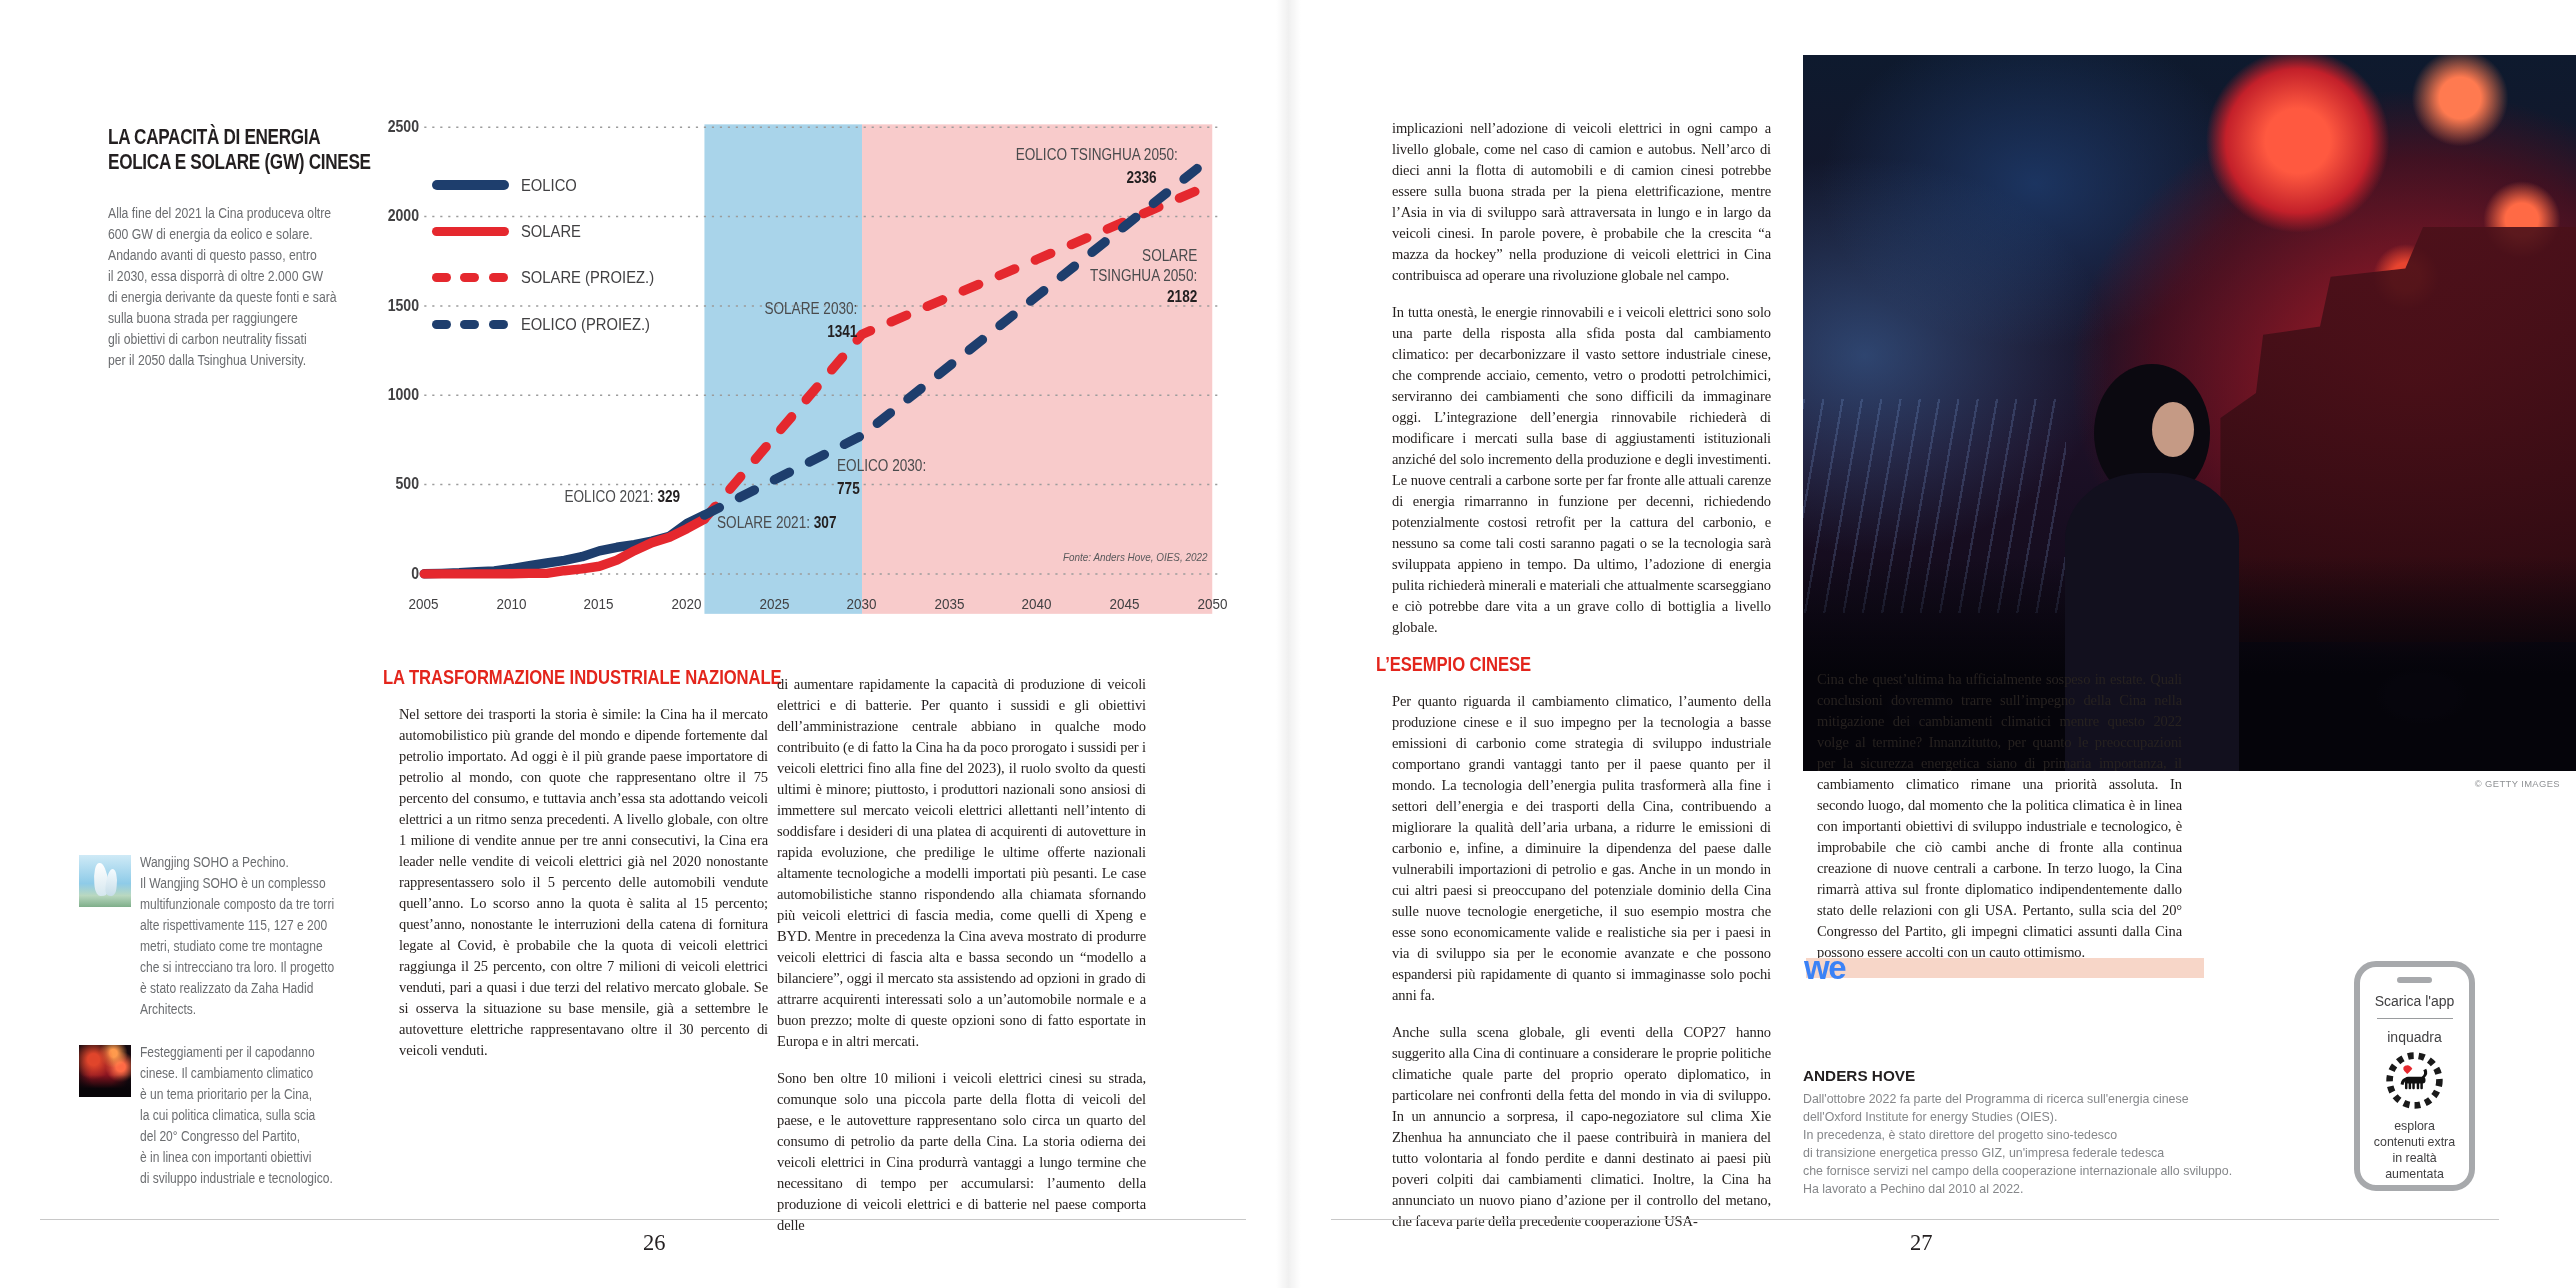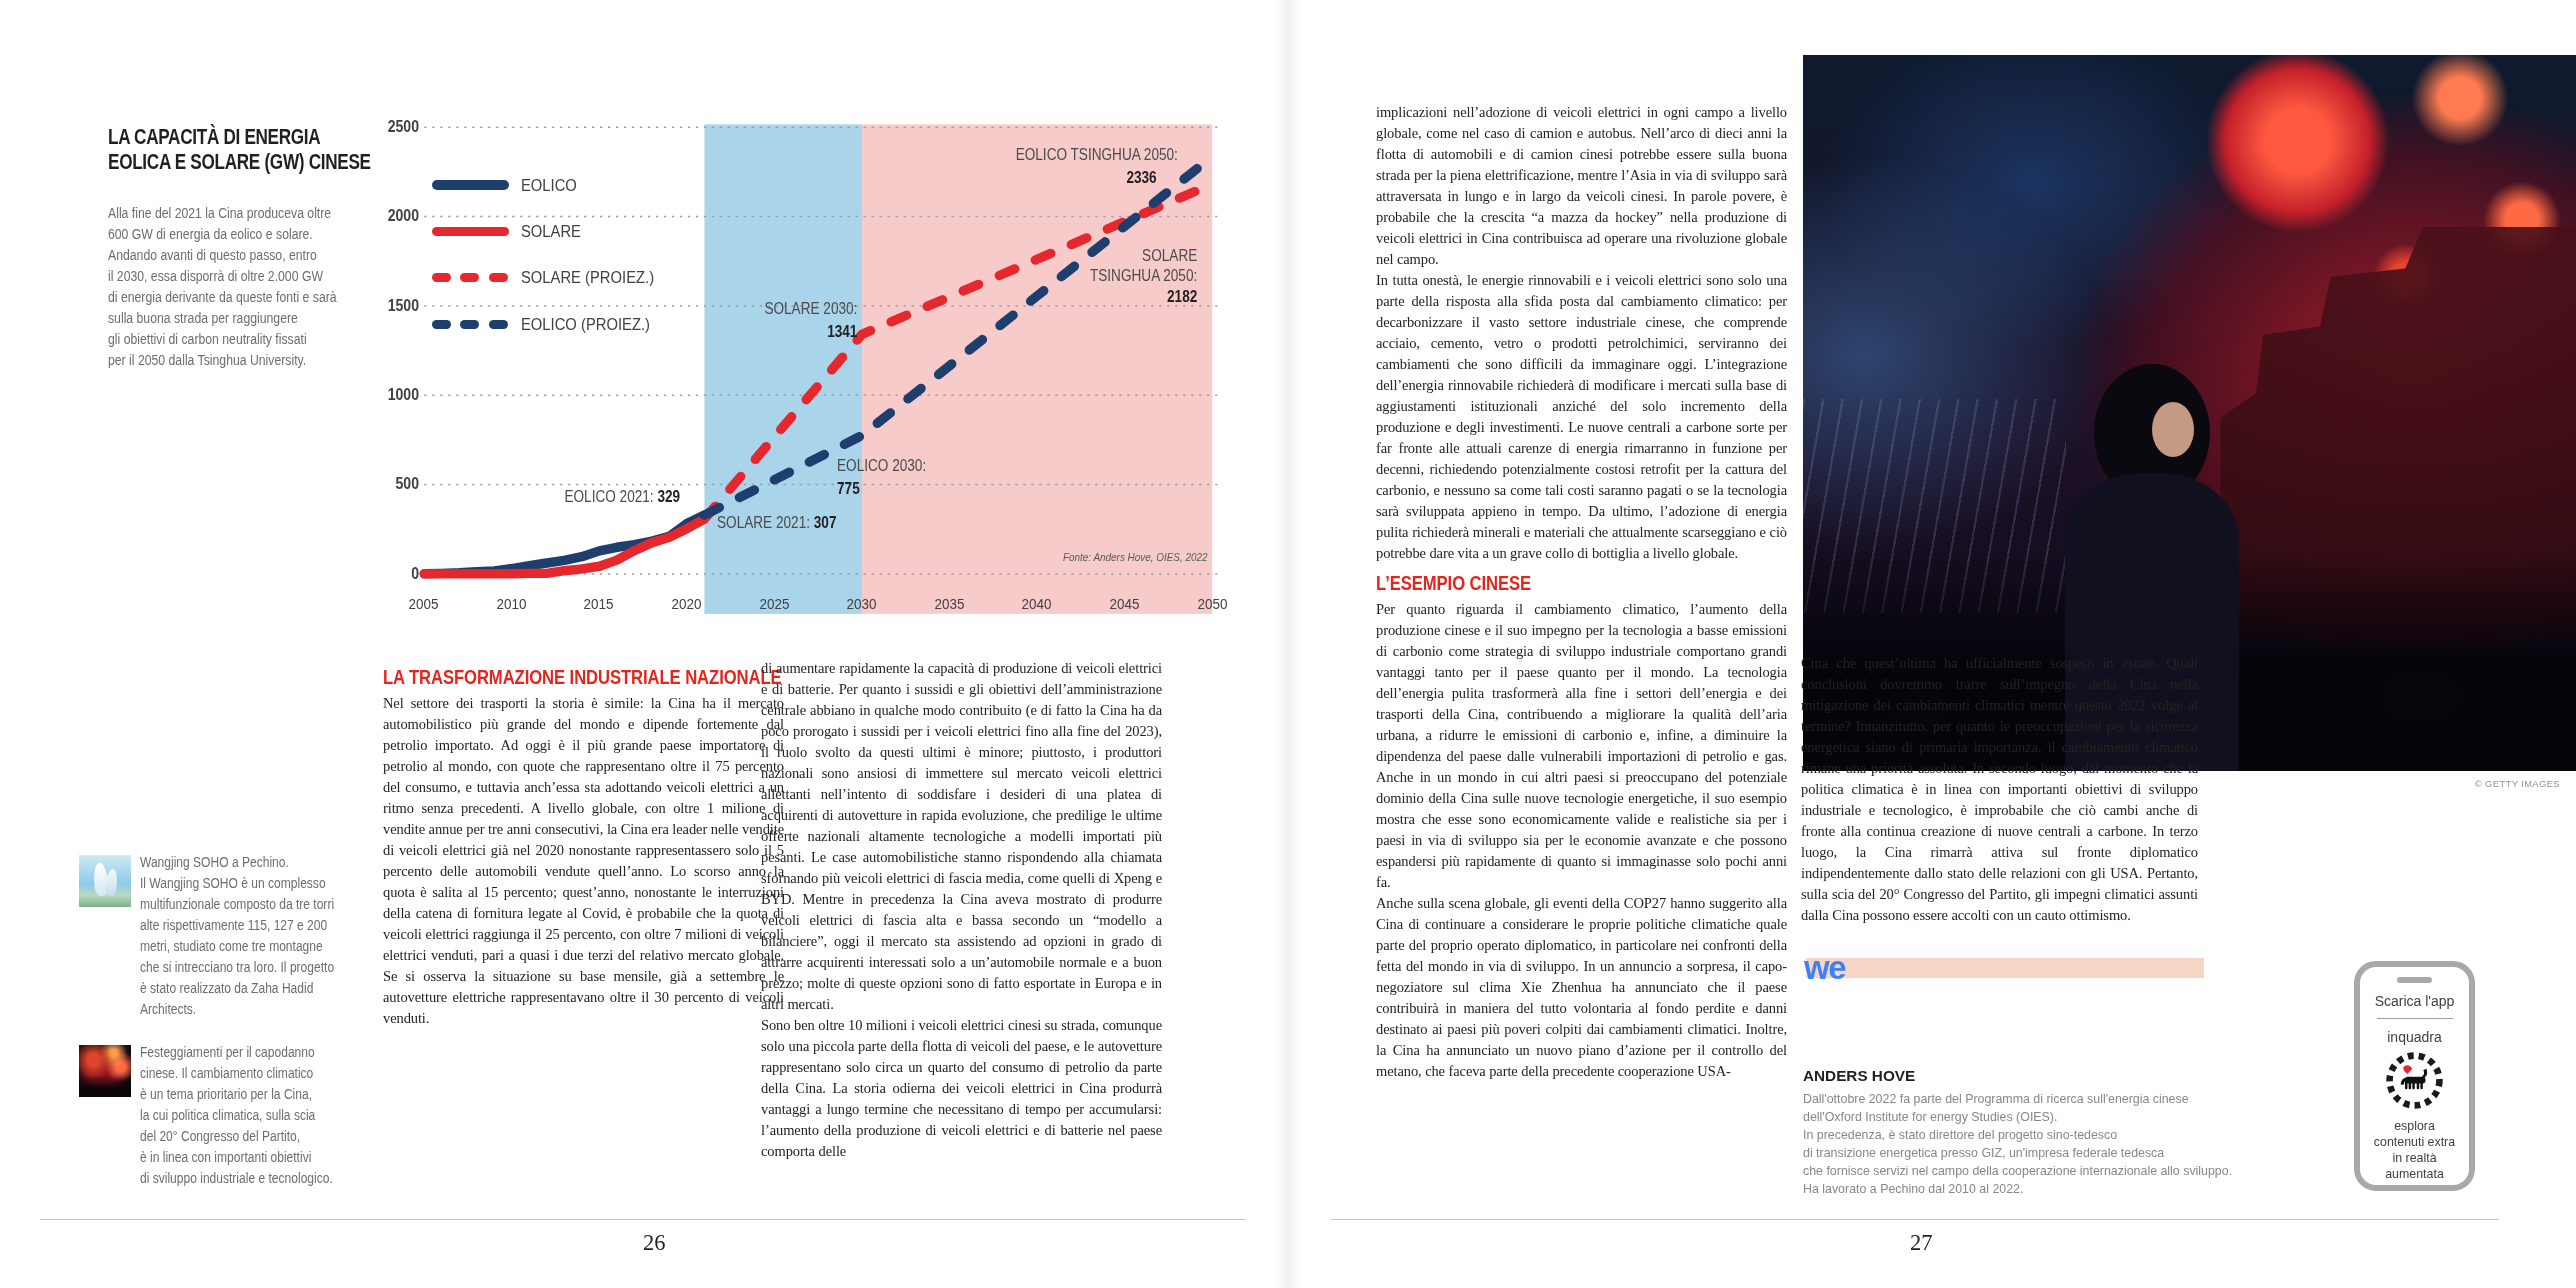--- a/index.html
+++ b/index.html
@@ -29,21 +29,21 @@
   .ann{position:absolute;font-size:16px;color:#4a4b4d;white-space:nowrap;line-height:22.5px;}
   .ann b{color:#231f20;font-weight:bold;}
   .ann.left{transform:scaleX(.85);transform-origin:0 0;}
   .ann.right{text-align:right;transform:scaleX(.85);transform-origin:100% 0;}
   #fonte{position:absolute;right:29px;top:500px;font-size:11px;font-style:italic;color:#58595b;
     transform:scaleX(.9);transform-origin:100% 0;white-space:nowrap;}
 
   
   .bodycol{font-family:"Liberation Serif",serif;font-size:14.5px;line-height:21px;color:#272220;
     text-align:justify;letter-spacing:-0.1px;}
-  .bodycol p{margin:0;}
+  .bodycol p{margin:16px;}
   .redhead{font-family:"Liberation Sans",sans-serif;font-weight:bold;color:#e3251c;font-size:19.6px;
     margin:8.7px 0 5.8px 0;transform:scaleX(.85);transform-origin:0 0;white-space:nowrap;}
   #lp-col1{left:383px;top:658px;width:401px;}
   #lp-col2{left:761px;top:658px;width:401px;}
   #rp-col1{left:1376px;top:102px;width:411px;}
   #rp-col2{left:1801px;top:653px;width:397px;}
 
   
   .thumb{position:absolute;width:52px;height:52px;overflow:hidden;}
   .cap-text{position:absolute;font-size:14px;line-height:21px;color:#6b6d70;

